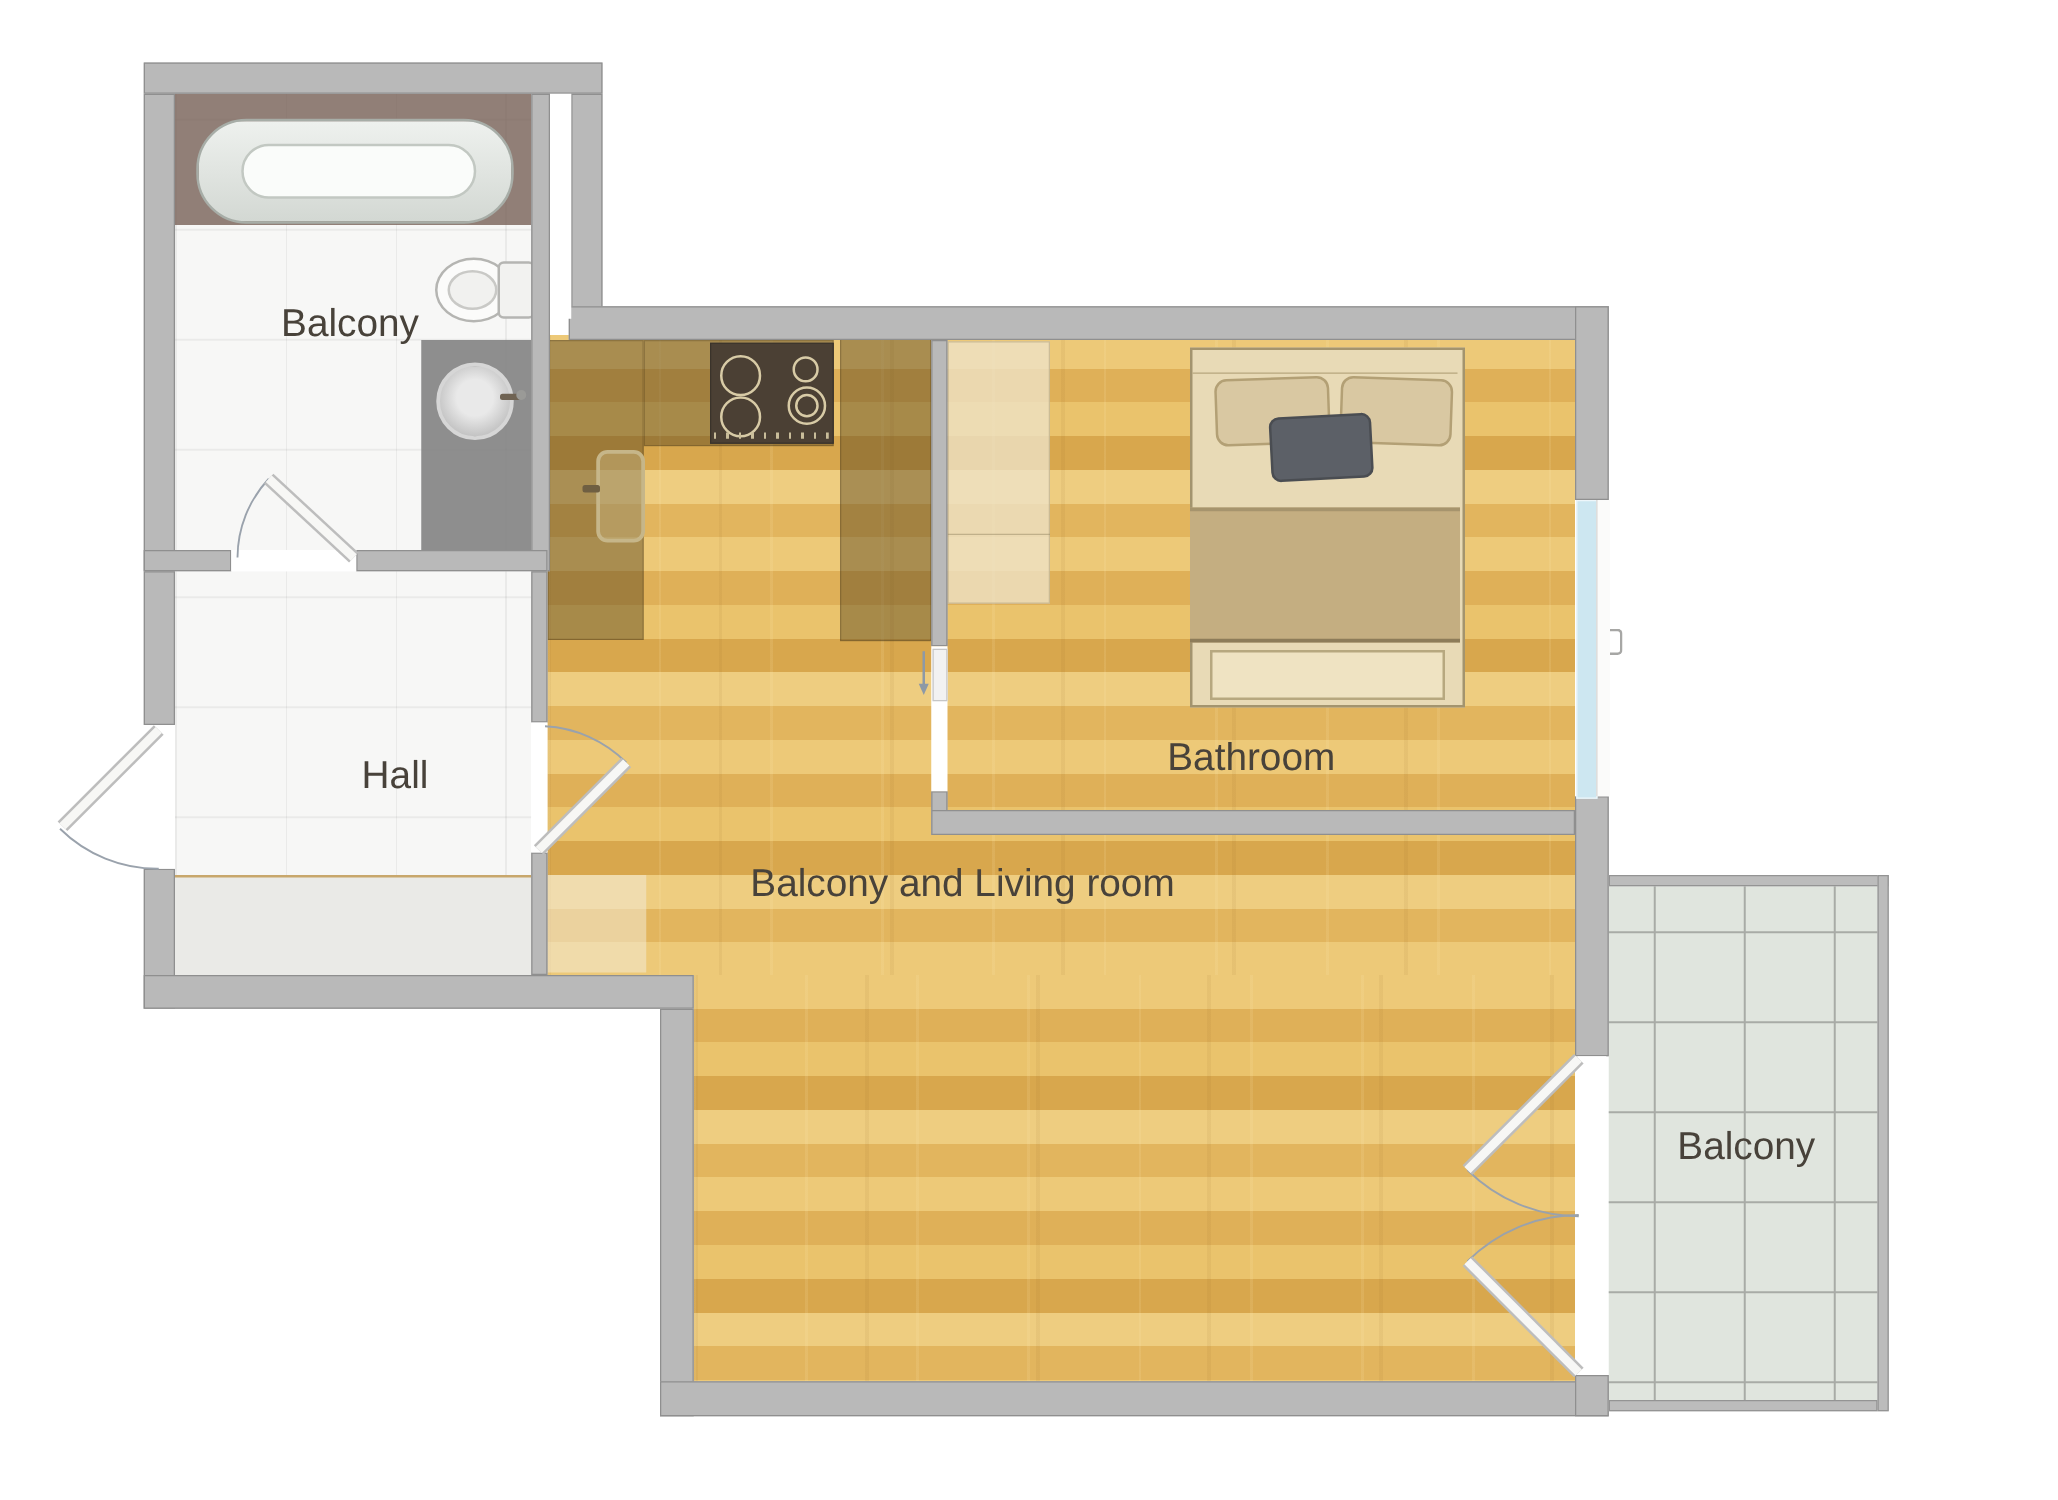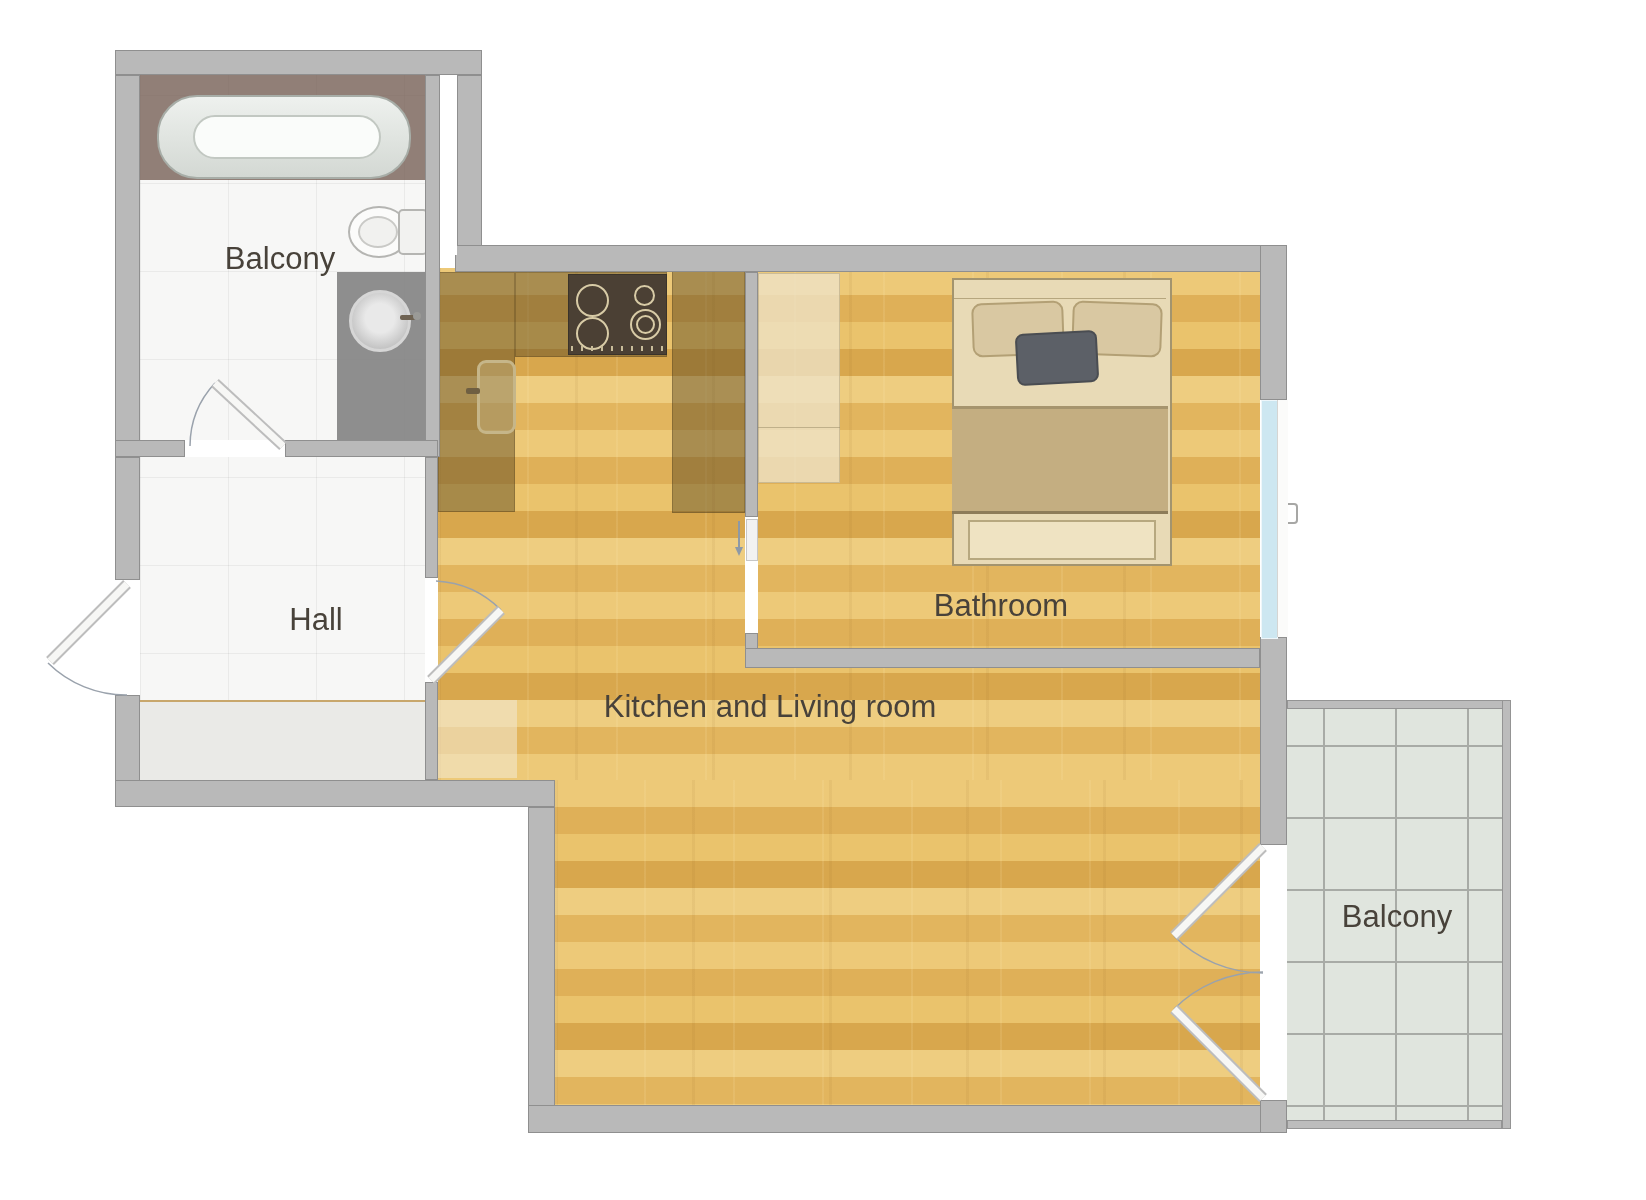--- a/index.html
+++ b/index.html
@@ -148,17 +148,17 @@
       <line x1="1263" y1="1098" x2="1174" y2="1009" stroke="#f7f7f5" stroke-width="7"></line>
     </g>
     <g>
       <line x1="739" y1="521" x2="739" y2="549" stroke="#8d99a6" stroke-width="2"></line>
       <polygon points="735,547 743,547 739,556" fill="#8d99a6"></polygon>
     </g>
   </svg>
 
   <span class="room-label" style="left:280px;top:259px;">Balcony</span>
   <span class="room-label" style="left:304px;top:620px;margin-left:12px;">Hall</span>
-  <span class="room-label" style="left:770px;top:707px;">Kitchen and Living room</span>
+  <span class="room-label" style="left:770px;top:707px;">Balcony and Living room</span>
   <span class="room-label" style="left:1001px;top:606px;">Bathroom</span>
   <span class="room-label" style="left:1397px;top:917px;">Balcony</span>
 
 </div>
 
 </body></html>

